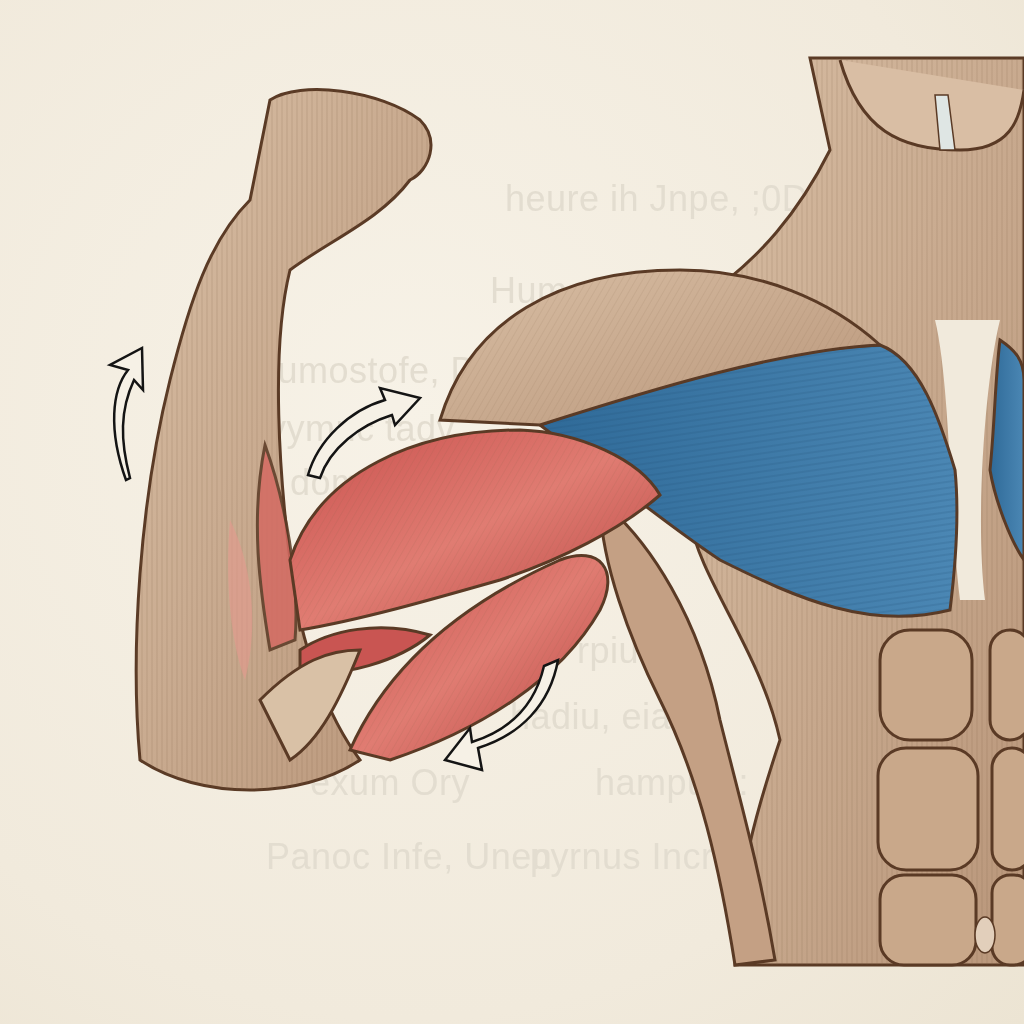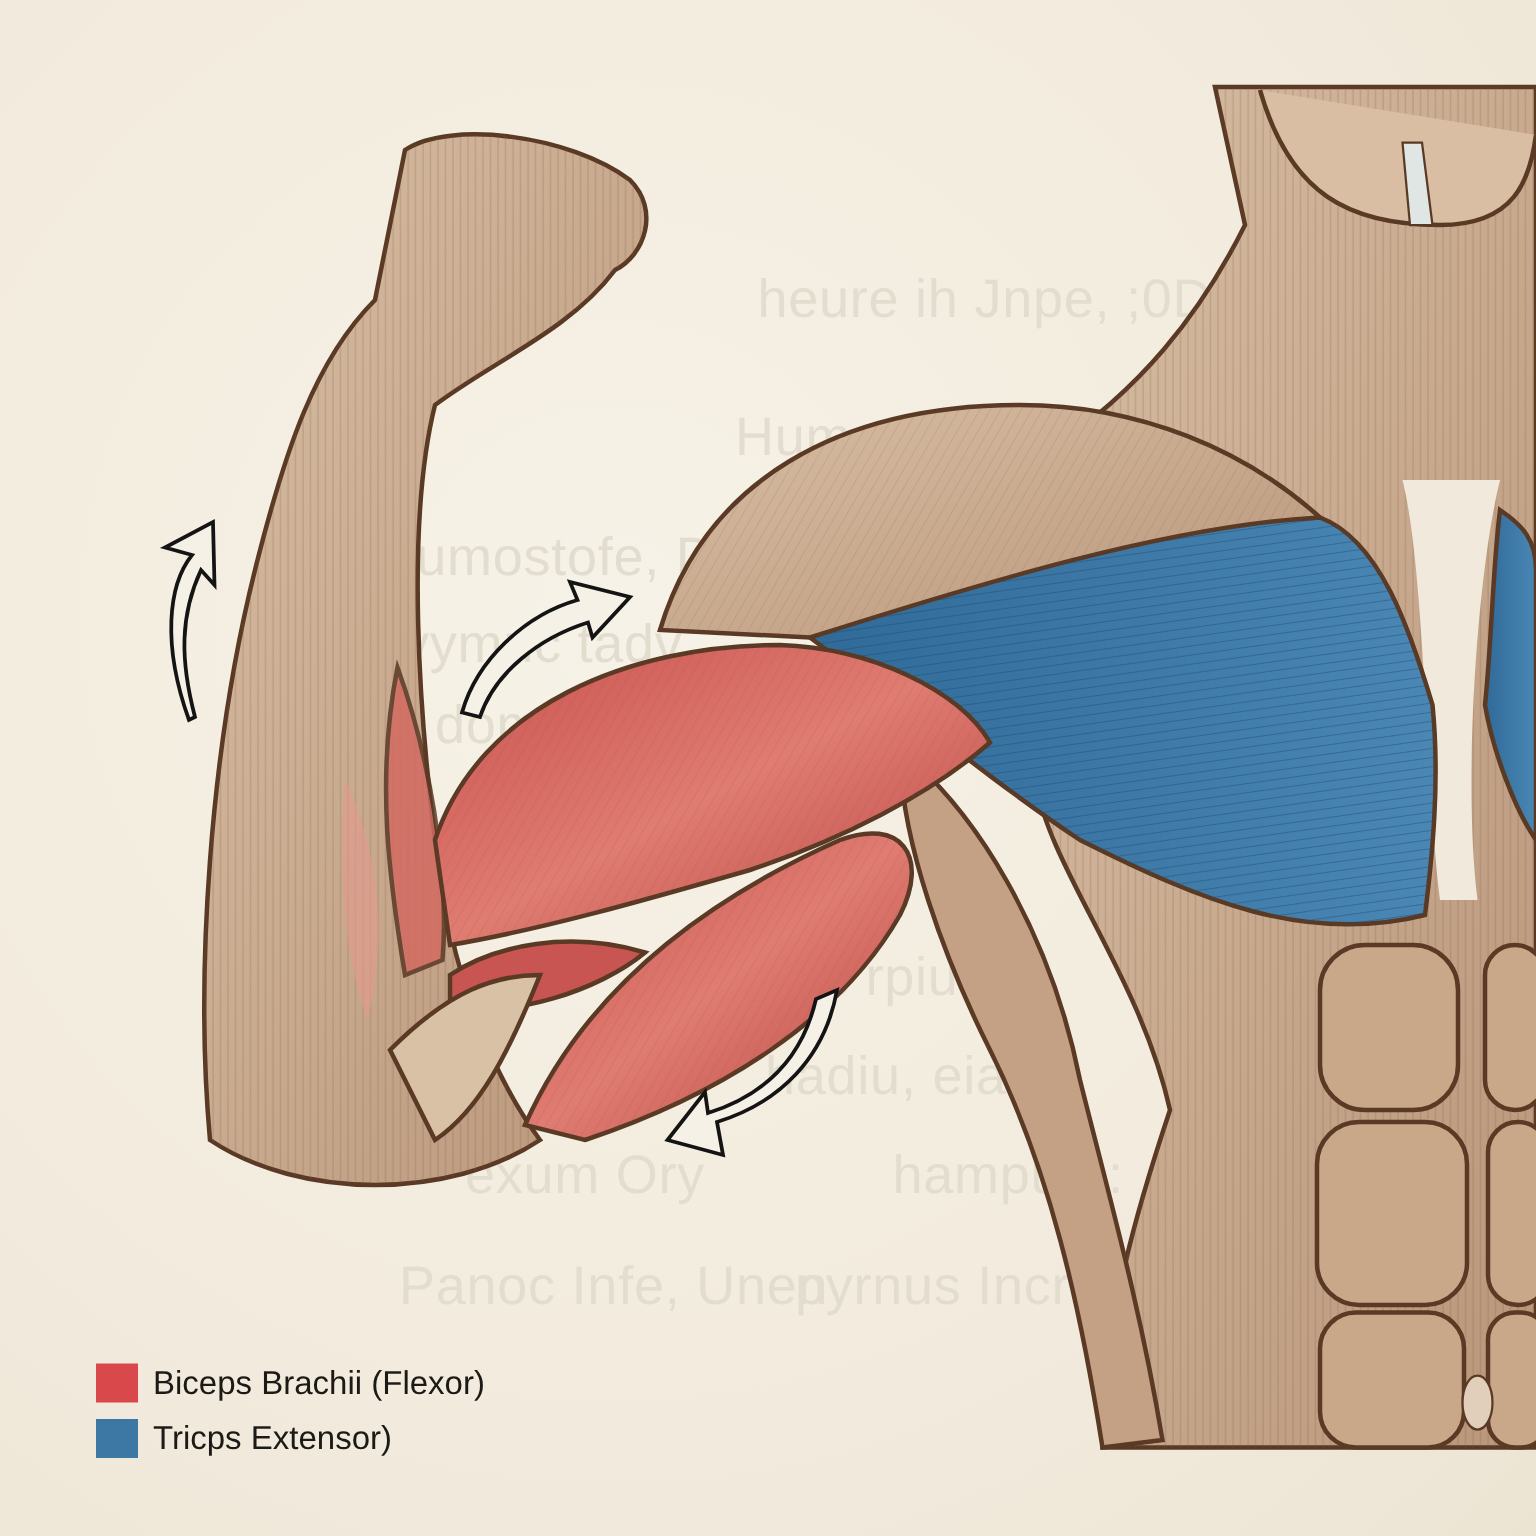--- a/index.html
+++ b/index.html
@@ -101,23 +101,13 @@
       <path d="M260 700 C300 660 330 650 360 650 C340 700 320 740 290 760 Z" fill="#d9c1a6"></path>
     </g>
 
     <g fill="#f6f1e6" stroke="#141414" stroke-width="2.5" stroke-linejoin="miter">
       <path d="M126 480 C108 430 112 390 128 370 L110 365 L142 348 L143 390 L134 380 C120 410 120 440 130 478 Z"></path>
       <path d="M308 475 C318 440 350 410 385 400 L380 388 L420 398 L395 425 L392 415 C360 425 330 448 320 478 Z"></path>
       <path d="M558 660 C550 705 520 735 478 748 L482 770 L445 760 L470 728 L472 742 C510 730 535 705 544 666 Z"></path>
     </g>
   </svg>
 
-  <div class="legend">
-    <div class="legend-item">
-      <div class="swatch" style="background:#d9484a"></div>
-      <span class="legend-label">Biceps Brachii (Flexor)</span>
-    </div>
-    <div class="legend-item">
-      <div class="swatch" style="background:#3d77a3"></div>
-      <span class="legend-label">Tricps Extensor)</span>
-    </div>
-  </div>
 </div>
 
 </body></html>

